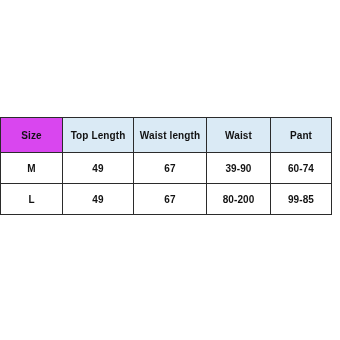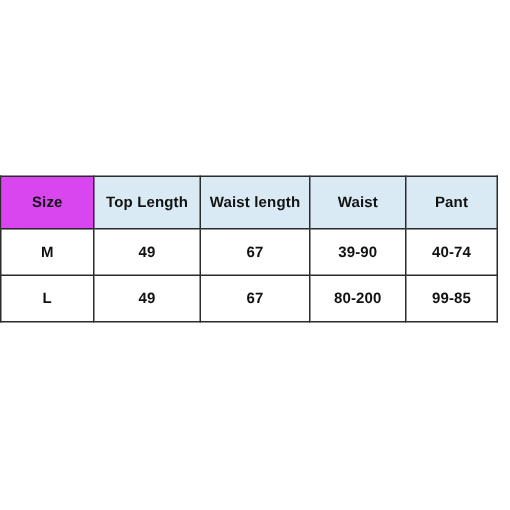--- a/index.html
+++ b/index.html
@@ -95,21 +95,21 @@
           <td class="header-measure">Waist length</td>
           <td class="header-measure">Waist</td>
           <td class="header-measure">Pant</td>
         </tr>
 
         <tr class="data-row">
           <td>M</td>
           <td>49</td>
           <td>67</td>
           <td>39-90</td>
-          <td>40-74</td>
+          <td>60-74</td>
         </tr>
 
         <tr class="data-row">
           <td>L</td>
           <td>49</td>
           <td>67</td>
           <td>80-200</td>
           <td>99-85</td>
         </tr>
       </tbody>

